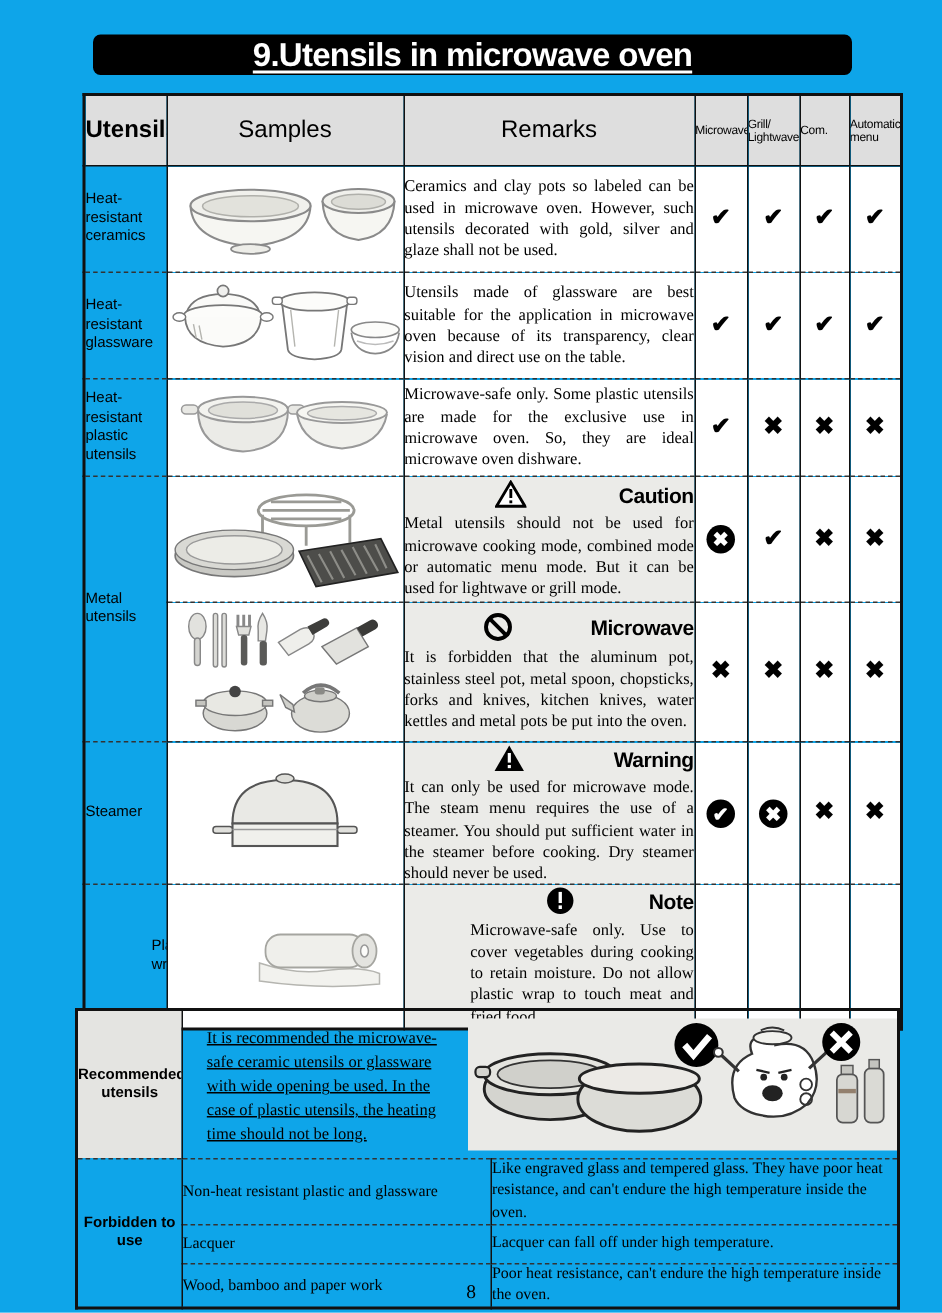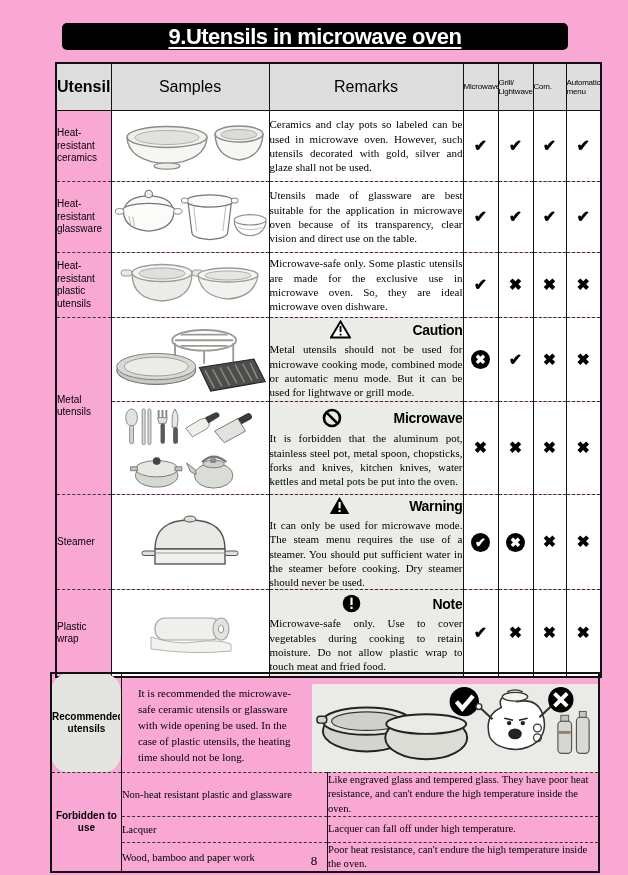--- a/index.html
+++ b/index.html
@@ -1,18 +1,18 @@
 <!DOCTYPE html>
 <html><head>
 <meta charset="utf-8">
 <style>
   html,body{margin:0;padding:0;background:#fff;}
   body{width:628px;height:875px;overflow:hidden;position:relative;
        font-family:"Liberation Sans",sans-serif;color:#000;}
-  .page{position:absolute;inset:0;background:#f9a8d4;}
+  .page{position:absolute;inset:0;background:#0ea5e9;}
 
   
   .title-bar{position:absolute;left:62px;top:23px;width:506px;height:27px;
     background:#000;border-radius:5px;display:flex;align-items:center;justify-content:center;}
   .title-bar span{color:#fff;font-weight:bold;font-size:22px;letter-spacing:-0.5px;
     text-decoration:underline;text-underline-offset:3px;text-decoration-thickness:2px;
     font-family:"Liberation Sans",sans-serif;}
 
   
   table.main{position:absolute;left:55px;top:62px;width:545px;
@@ -38,32 +38,32 @@
   .rhead b{font-size:14px;font-weight:bold;letter-spacing:-0.3px;text-align:center;}
 
   td.mark{text-align:center;background:#fff;}
   .mk{display:inline-block;font-weight:bold;font-size:16px;line-height:1;}
   .mk.plain{color:#000;}
   .mk.circled{background:#000;color:#fff;border-radius:50%;width:19px;height:19px;
     line-height:19px;font-size:13px;text-align:center;}
 
   tr.h-r1 td{height:70px;} tr.h-r2 td{height:70px;} tr.h-r3 td{height:64px;}
   tr.h-r4a td{height:83px;} tr.h-r4b td{height:92px;}
-  tr.h-r5 td{height:93px;} tr.h-r6 td{height:86px;}
+  tr.h-r5 td{height:93px;} tr.h-r6 td{height:86px;padding-left:44px;}
 
   
   table.bottom{position:absolute;left:50px;top:672px;width:550px;
     border-collapse:collapse;table-layout:fixed;border:2.5px solid #111;}
   table.bottom td{border-right:1.2px solid #111;border-bottom:1.4px dashed #333;
     padding:0;vertical-align:middle;overflow:hidden;}
   table.bottom td:last-child{border-right:none;}
   table.bottom tr:last-child td{border-bottom:none;}
-  td.blab{font-size:10px;font-weight:bold;text-align:center;line-height:1.2;padding:2px;border-radius:19px;}
+  td.blab{font-size:10px;font-weight:bold;text-align:center;line-height:1.2;padding:2px;}
   td.blab.gray{background:#e4e4e1;}
-  .rec-wrap{display:flex;height:98px;align-items:flex-end;}
+  .rec-wrap{display:flex;height:98px;align-items:center;text-decoration:underline;}
   .rec-text{width:190px;padding:10px 4px 6px 16px;font-family:"Liberation Serif",serif;
     font-size:11px;line-height:1.45;box-sizing:border-box;}
   .rec-imgs{flex:1;background:#eaeae7;display:flex;align-items:center;justify-content:center;}
   td.fname{font-family:"Liberation Serif",serif;font-size:10.6px;padding:3px 4px 3px 12px;}
   td.fdesc{font-family:"Liberation Serif",serif;font-size:10.6px;line-height:1.35;padding:3px 8px;}
   tr.f1 td{height:36px;} tr.f2 td{height:25px;} tr.f3 td{height:26px;}
 
   .page-num{position:absolute;left:0;top:853px;width:628px;text-align:center;
     font-size:13px;font-family:"Liberation Serif",serif;}
   svg{display:block;margin:0 auto;}

